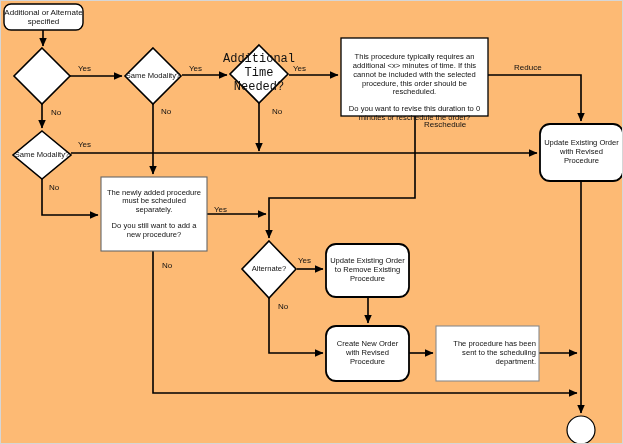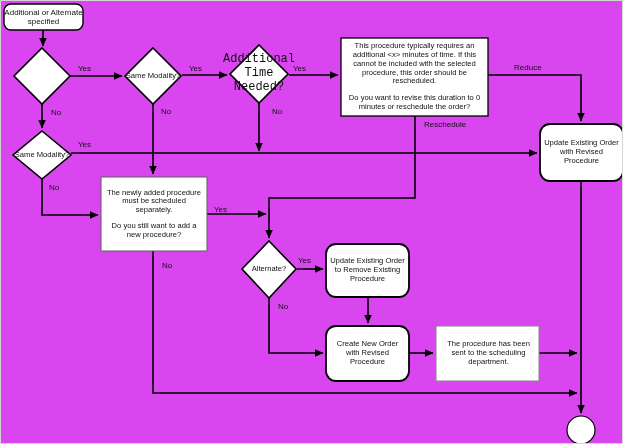--- a/index.html
+++ b/index.html
@@ -1,31 +1,31 @@
 <!DOCTYPE html>
 <html><head>
 <meta charset="utf-8">
 <style>
   html,body{margin:0;padding:0;background:#fff;}
   .canvas{
-    position:relative;width:623px;height:444px;background:#d946ef;
+    position:relative;width:623px;height:444px;background:#fdba74;
     border:1px solid #d6d6d6;box-sizing:border-box;overflow:hidden;
     font-family:"Liberation Sans","DejaVu Sans",sans-serif;color:#111;
   }
   .canvas svg{position:absolute;left:0;top:0;}
   .lbl{
     position:absolute;font-size:8px;line-height:1.15;text-align:center;
     display:flex;flex-direction:column;align-items:center;justify-content:center;
   }
   .edge-lbl{
     position:absolute;font-size:8px;line-height:1;white-space:nowrap;color:#111;
   }
   .para{margin:0;}
   .para + .para{margin-top:8px;}
-  .left-align{text-align:center;align-items:flex-start;}
+  .left-align{text-align:right;align-items:flex-start;}
 </style>
 </head>
 <body>
 
 <div class="canvas">
 
   <svg width="623" height="444" viewBox="0 0 623 444">
     <defs>
       <marker id="arrow" markerUnits="userSpaceOnUse" markerWidth="10" markerHeight="9" refX="8.5" refY="4" orient="auto">
         <path d="M0,0 L9,4 L0,8 z" fill="#000"></path>
@@ -65,21 +65,21 @@
     <rect x="325" y="243" width="83" height="53" rx="10" fill="#fff" stroke="#000" stroke-width="1.8"></rect>
     <rect x="539" y="123" width="83" height="57" rx="10" fill="#fff" stroke="#000" stroke-width="1.8"></rect>
     <rect x="325" y="325" width="83" height="55" rx="10" fill="#fff" stroke="#000" stroke-width="1.8"></rect>
     <rect x="435" y="325" width="103" height="55" fill="#fff" stroke="#8a8a8a" stroke-width="1.1"></rect>
     <circle cx="580" cy="429" r="14" fill="#fff" stroke="#000" stroke-width="1.2"></circle>
   </svg>
 
   <div class="lbl" style="left:3px;top:3px;width:79px;height:26px;">Additional or Alternate specified</div>
   <div class="lbl" style="left:124px;top:47px;width:56px;height:56px;font-size:7.6px;">Same Modality?</div>
   <div class="lbl" style="left:231px;top:44px;width:54px;height:58px;font-size:12px;font-family:Liberation Mono, monospace;">Additional Time Needed?</div>
-  <div class="lbl" style="left:343px;top:39px;width:141px;height:74px;font-size:7.6px;">
+  <div class="lbl" style="left:343px;top:50px;width:141px;height:74px;font-size:7.6px;">
     <p class="para">This procedure typically requires an additional &lt;x&gt; minutes of time. If this cannot be included with the selected procedure, this order should be rescheduled.</p>
     <p class="para">Do you want to revise this duration to 0 minutes or reschedule the order?</p>
   </div>
   <div class="lbl" style="left:13px;top:130px;width:56px;height:48px;font-size:7.6px;">Same Modality?</div>
   <div class="lbl" style="left:103px;top:178px;width:100px;height:70px;font-size:7.6px;">
     <p class="para">The newly added procedure must be scheduled separately.</p>
     <p class="para" style="margin-top:7px;">Do you still want to add a new procedure?</p>
   </div>
   <div class="lbl" style="left:328px;top:243px;width:77px;height:53px;font-size:7.6px;">Update Existing Order to Remove Existing Procedure</div>
   <div class="lbl" style="left:241px;top:240px;width:54px;height:57px;font-size:7.6px;">Alternate?</div>

